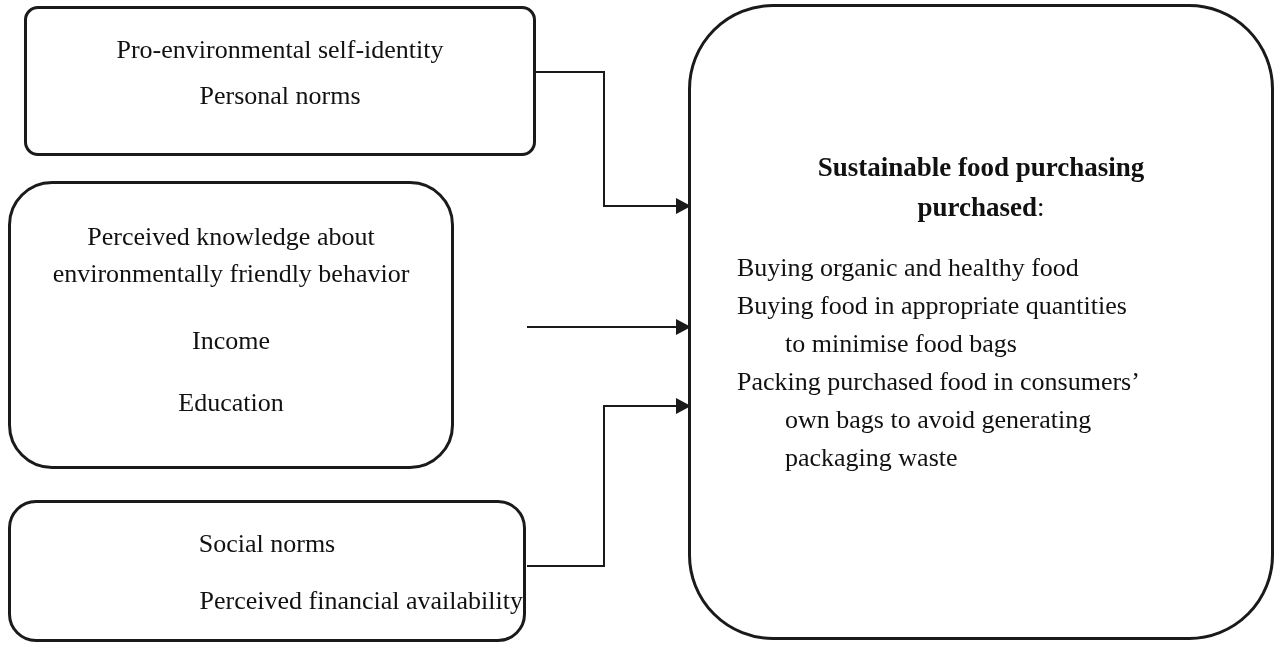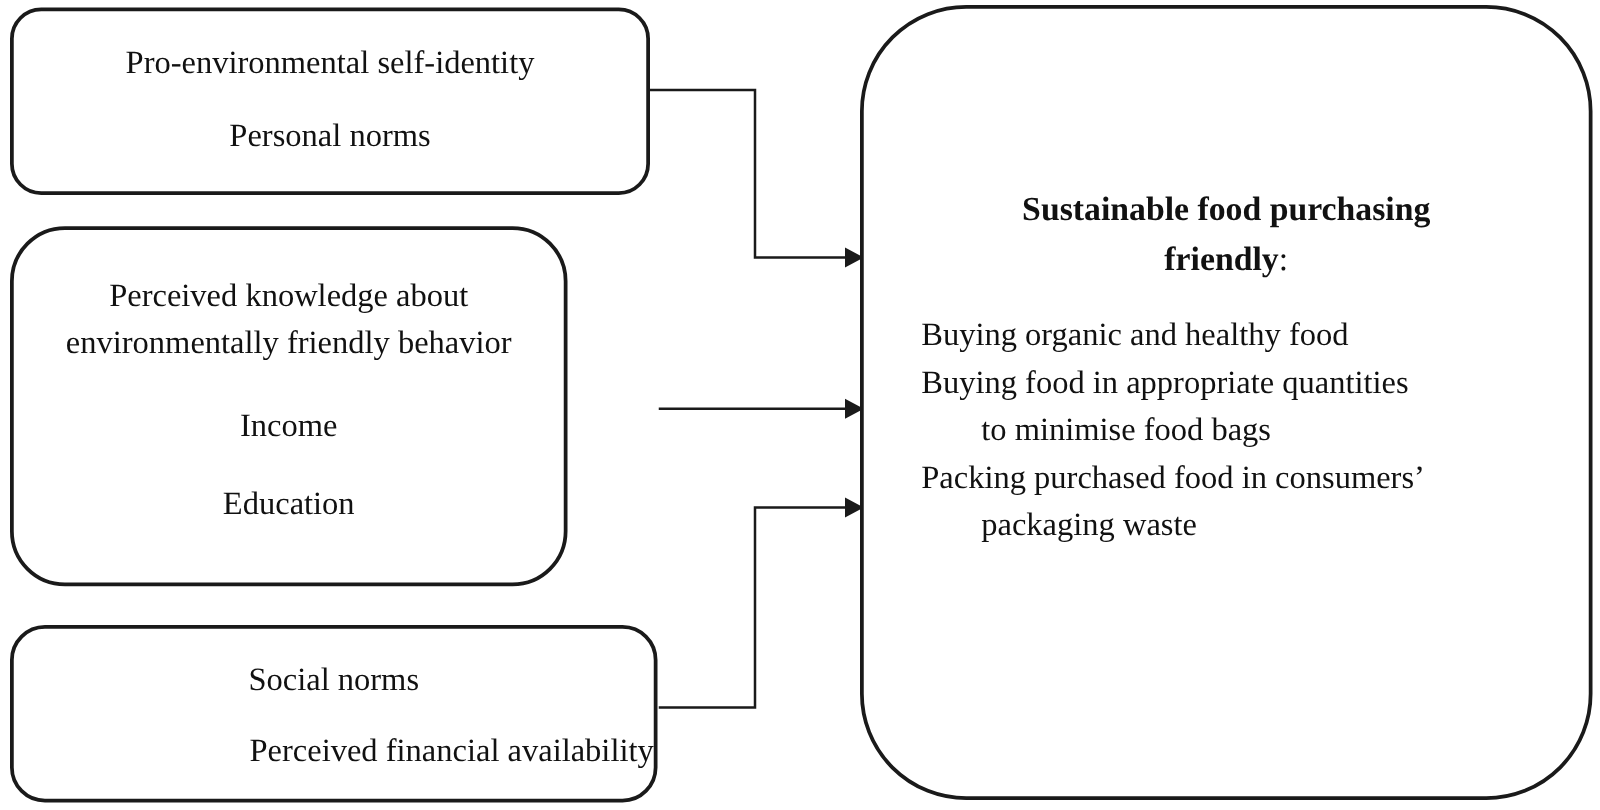--- a/index.html
+++ b/index.html
@@ -33,26 +33,26 @@
     position: absolute;
     border: 3px solid #1a1a1a;
     background: #ffffff;
     text-align: center;
     font-size: 26px;
     line-height: 37px;
   }
   .box p { margin: 0; }
 
   .box-1 {
-    left: 8px; top: 6px;
+    left: 24px; top: 6px;
     width: 512px; height: 150px;
-    border-radius: 25px;
+    border-radius: 14px;
     padding-top: 22px;
   }
-  .box-1 .line-2 { margin-top: 22px; }
+  .box-1 .line-2 { margin-top: 9px; }
 
   .box-2 {
     left: 8px; top: 181px;
     width: 446px; height: 288px;
     border-radius: 44px;
     padding-top: 34px;
   }
   .box-2 .line-3 { margin-top: 30px; }
   .box-2 .line-4 { margin-top: 25px; }
 
@@ -121,25 +121,26 @@
 
   <div class="box box-3">
     <p class="line-1">Social norms</p>
     <p class="line-2">Perceived financial availability</p>
   </div>
 
   <div class="box box-outcome">
     <div class="outcome-title">
       <p>
         <span>Sustainable food purchasing</span><br>
-        <span>friendly</span><span class="colon">:</span>
+        <span>purchased</span><span class="colon">:</span>
       </p>
     </div>
     <div class="outcome-body">
       <p>Buying organic and healthy food</p>
       <p>Buying food in appropriate quantities</p>
       <p class="cont">to minimise food bags</p>
       <p>Packing purchased food in consumers’</p>
+      <p class="cont">own bags to avoid generating</p>
       <p class="cont">packaging waste</p>
     </div>
   </div>
 
 </div>
 
 </body></html>

